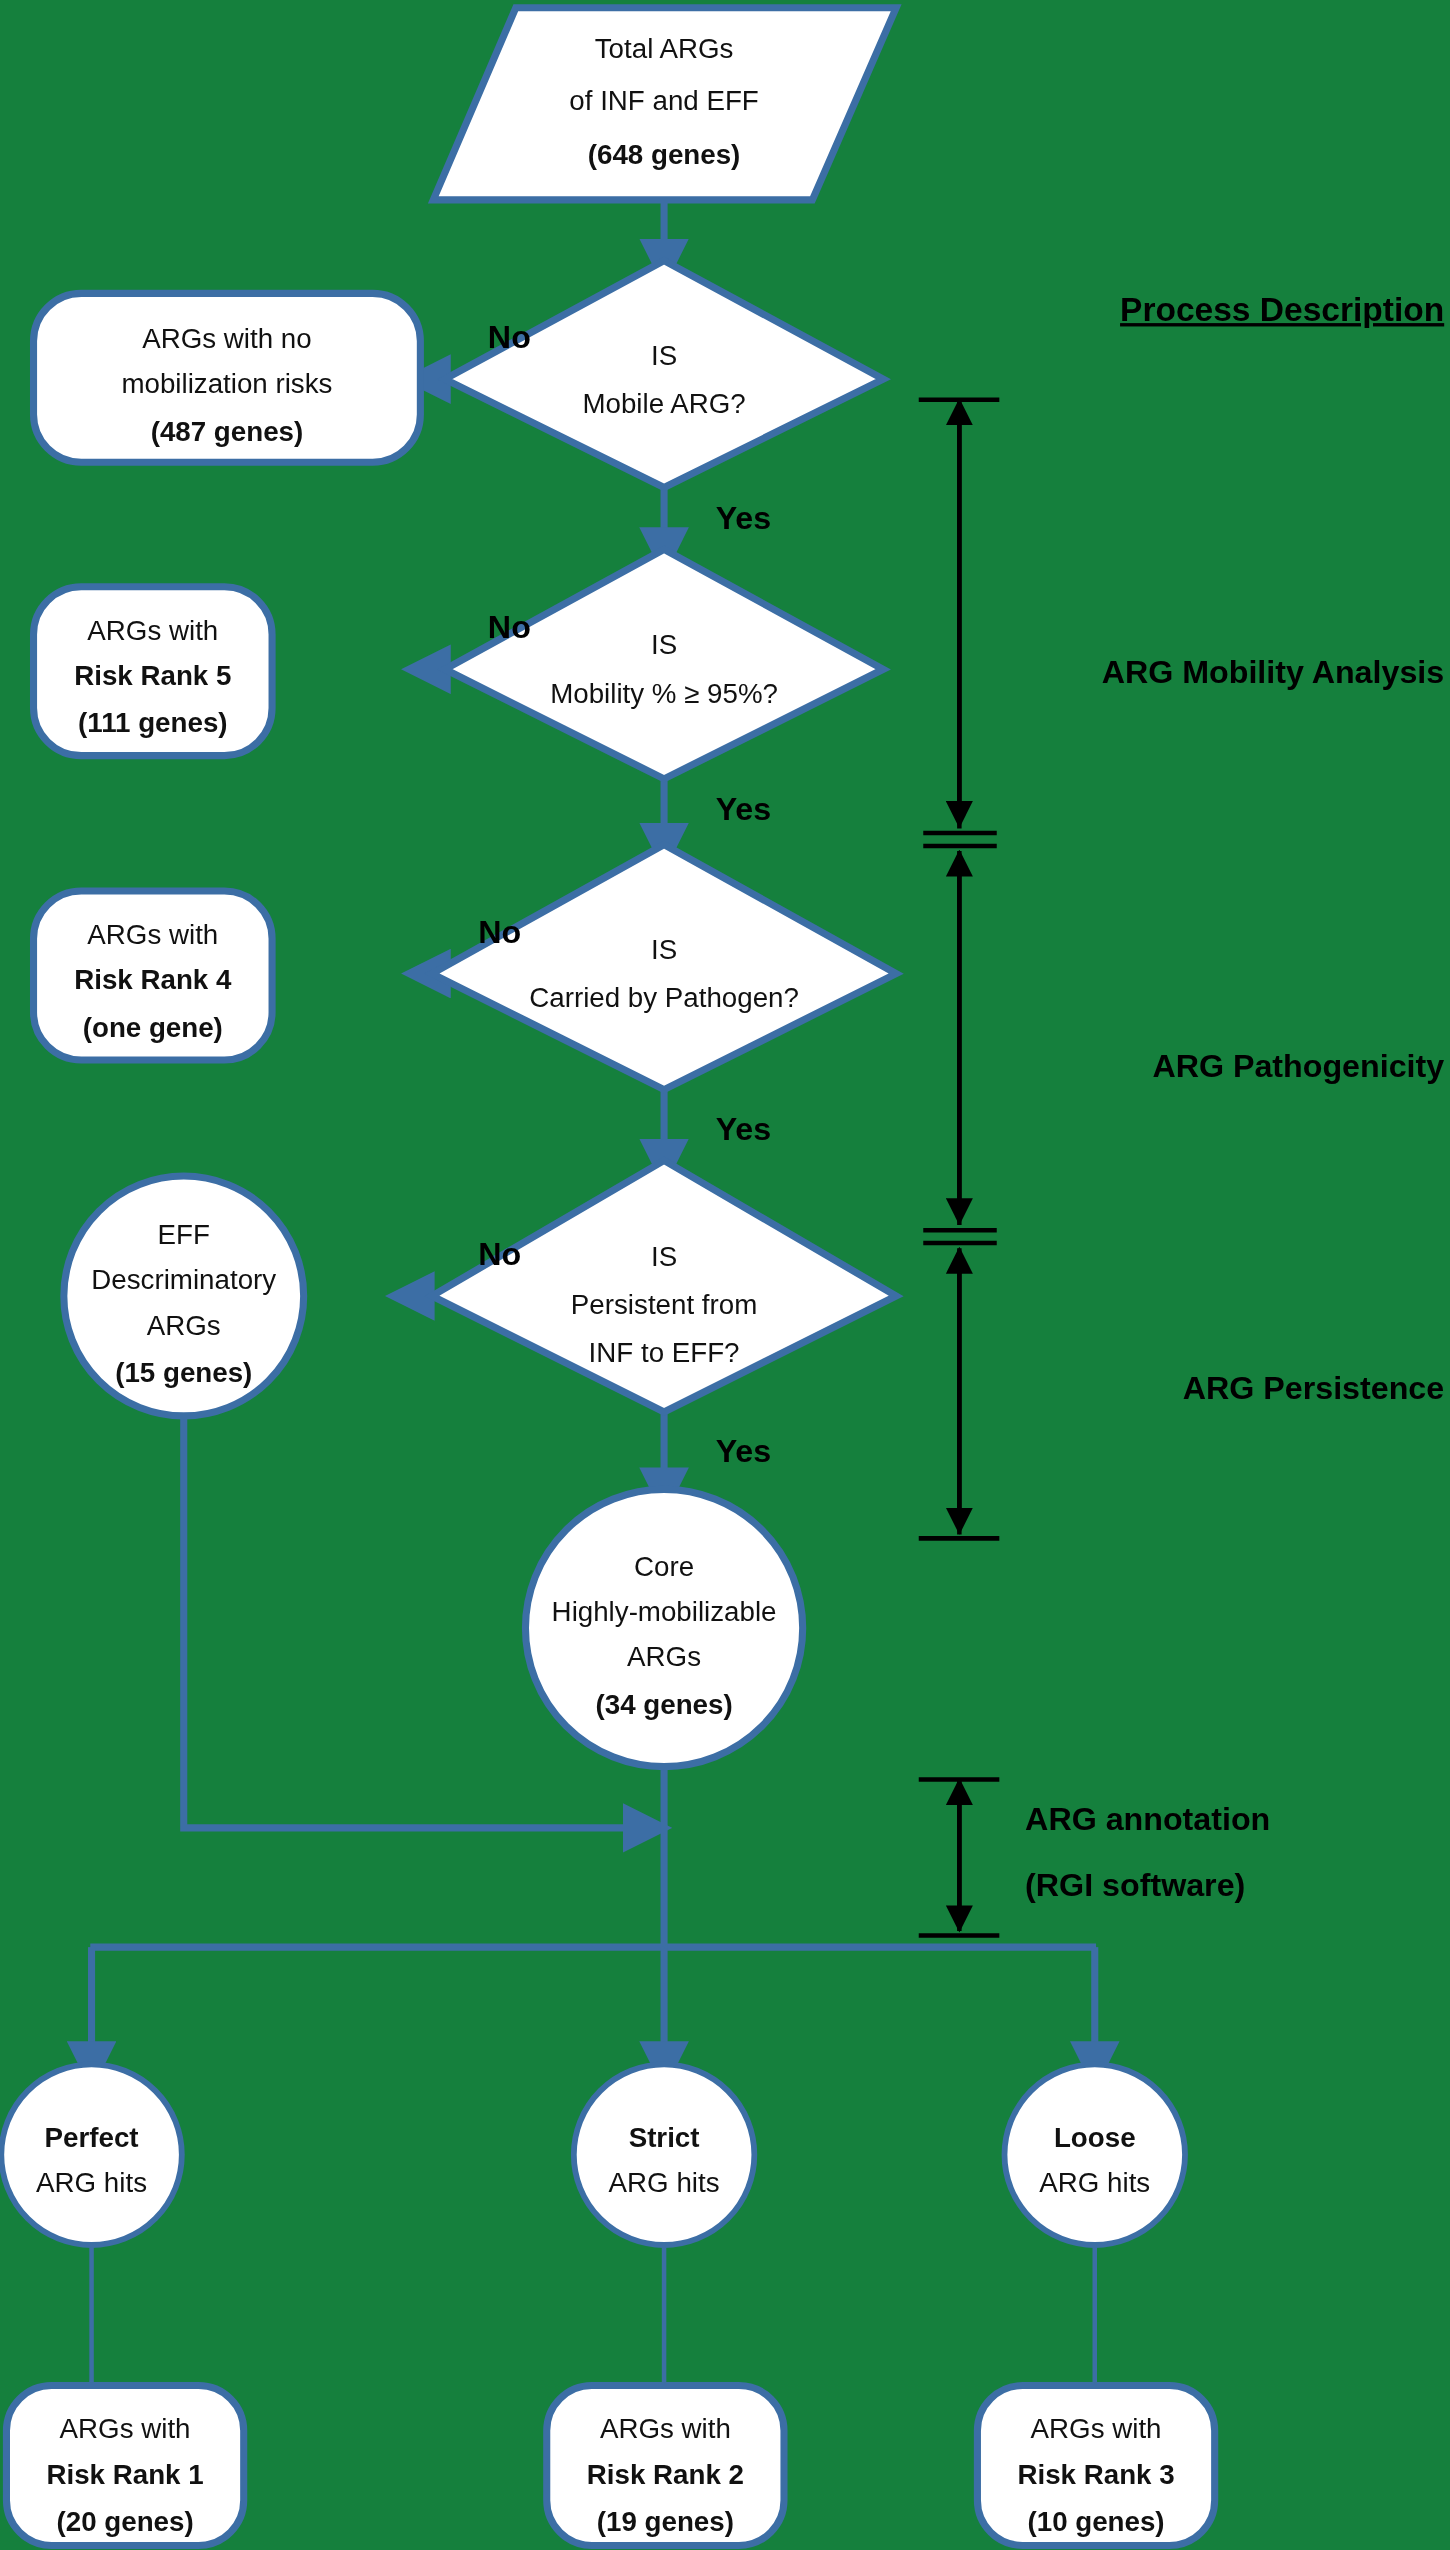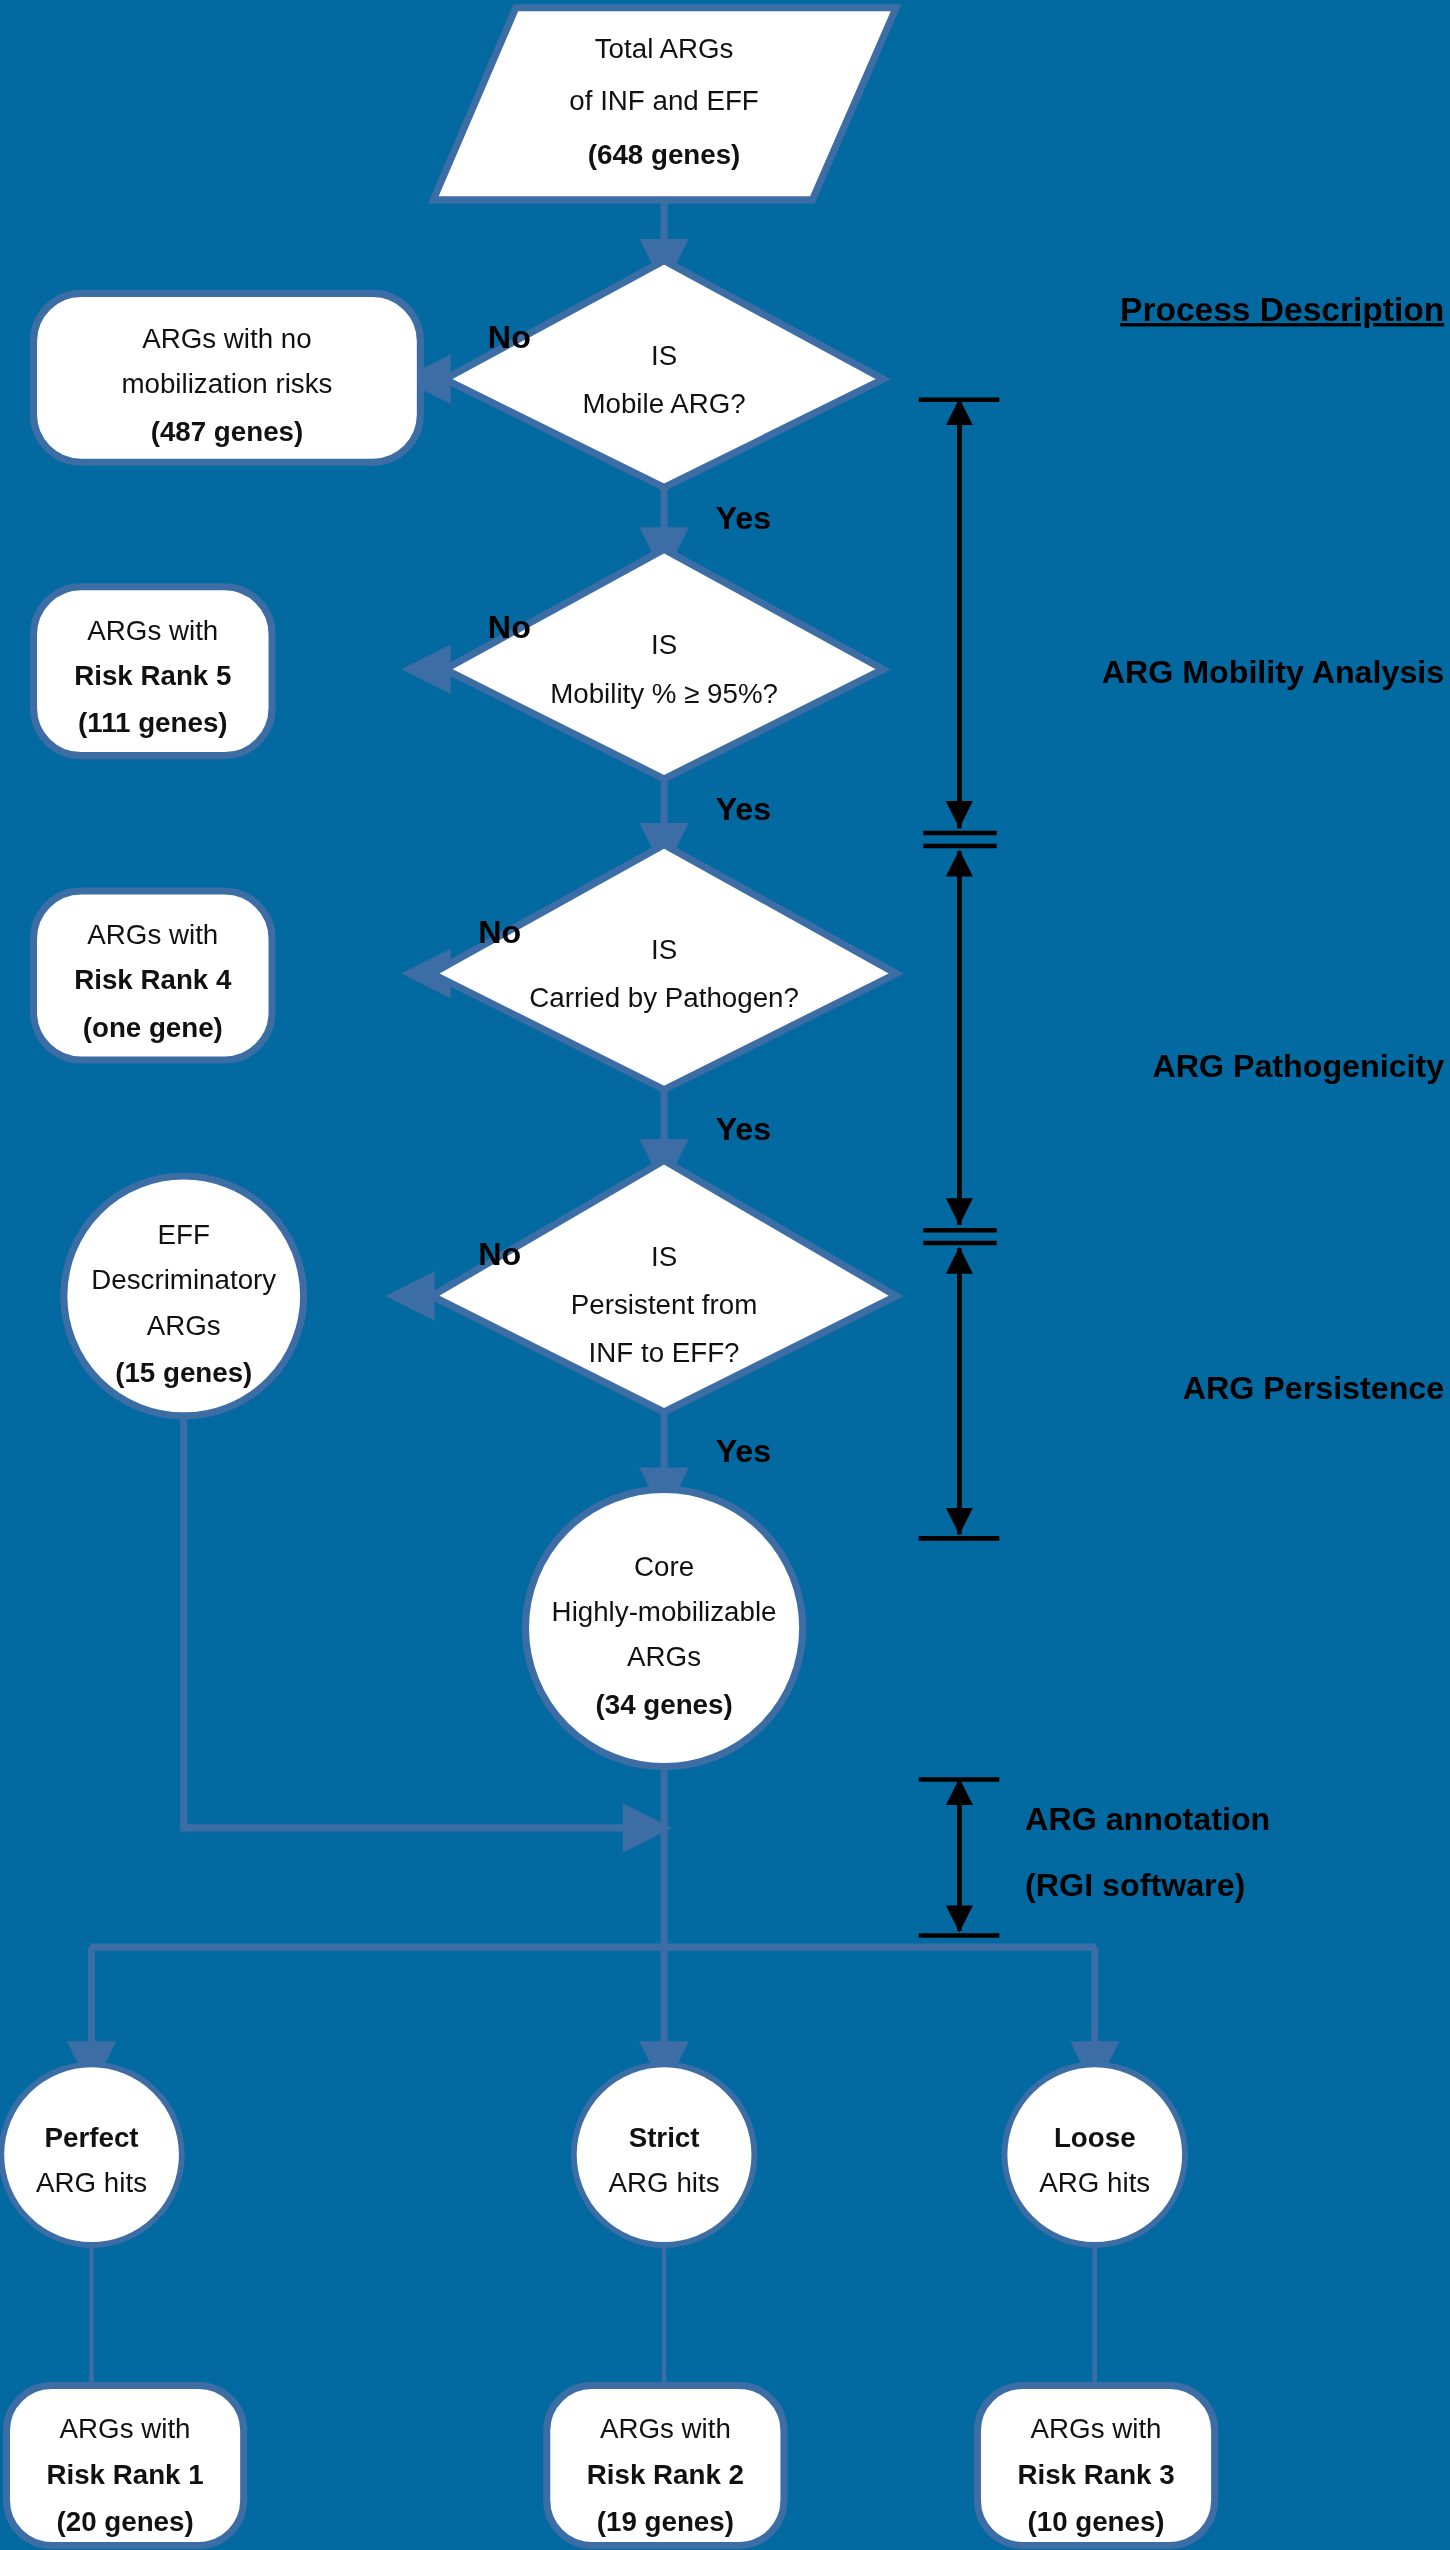--- a/index.html
+++ b/index.html
@@ -1,17 +1,17 @@
 <!DOCTYPE html>
 <html style="font-size:10.3px"><head>
 <meta charset="utf-8">
 <style>
   html,body{margin:0;padding:0;background:#ffffff;}
   body{font-family:"Liberation Sans","DejaVu Sans",sans-serif;}
-  #stage{position:relative;width:1450px;height:2550px;background:#0369a1;overflow:hidden;}
+  #stage{position:relative;width:1450px;height:2550px;background:#15803d;overflow:hidden;}
   svg.layer{position:absolute;left:0;top:0;width:1450px;height:2550px;}
   text{font-family:"Liberation Sans","DejaVu Sans",sans-serif;fill:#111111;}
   .node-txt{font-size:43px;}
   .node-txt-b{font-size:43px;font-weight:bold;}
   .branch-lbl{font-size:50px;font-weight:bold;fill:#000;}
   .proc-hdr{font-size:52px;font-weight:bold;fill:#000;text-decoration:underline;}
   .proc-lbl{font-size:50px;font-weight:bold;fill:#000;}
   .shape{fill:#ffffff;stroke:#3c6ea5;stroke-width:11;}
   .shape-thin{fill:#ffffff;stroke:#3c6ea5;stroke-width:9;}
   .conn{stroke:#3c6ea5;stroke-width:11;fill:none;}

